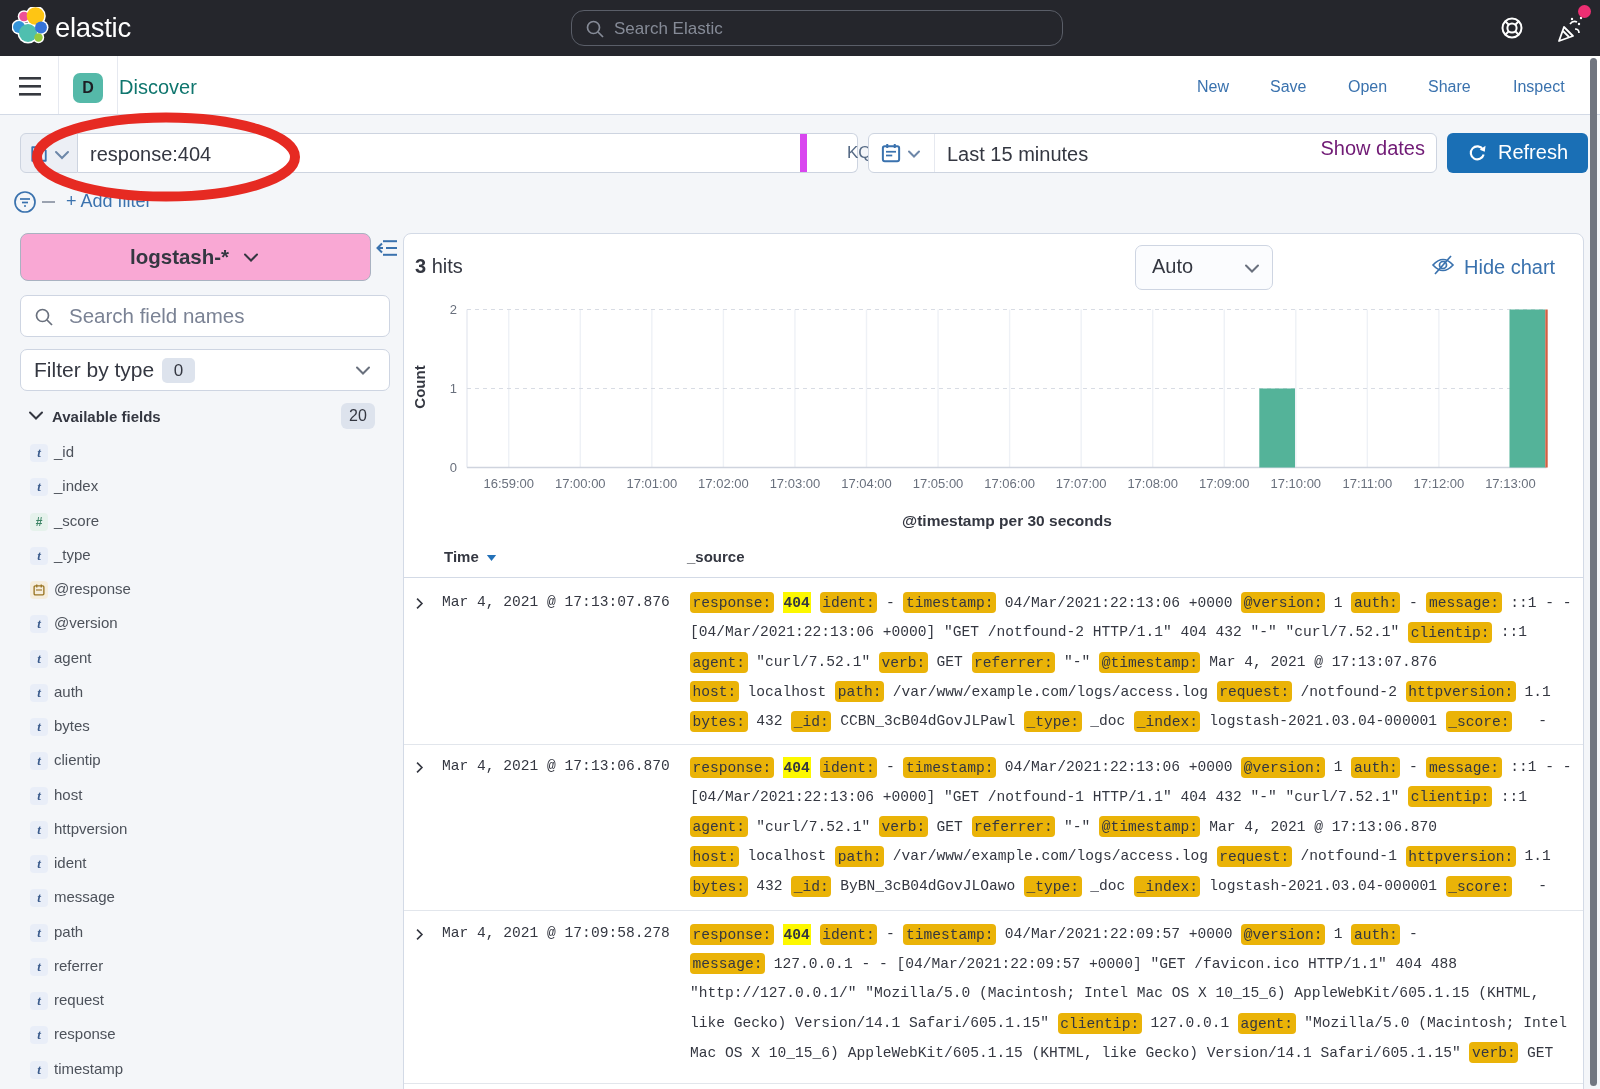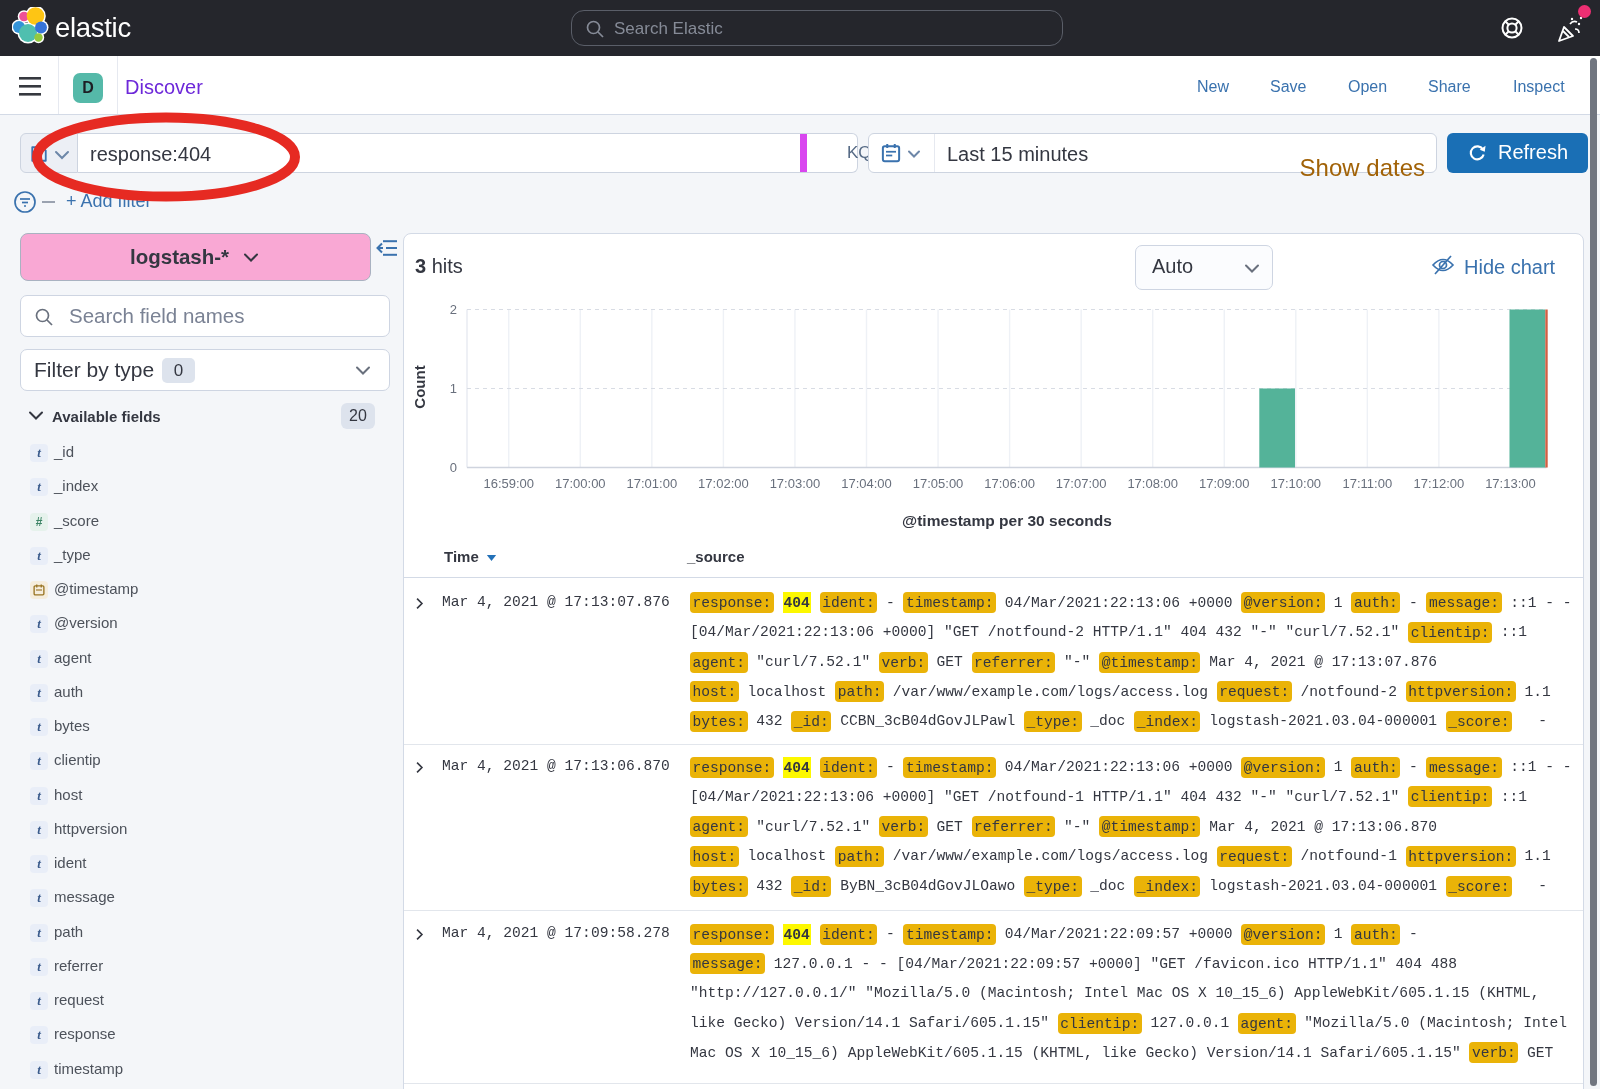--- a/index.html
+++ b/index.html
@@ -10,33 +10,33 @@
   
   #topbar { position:absolute; left:0; top:0; width:1600px; height:56px; background:#25262c; }
   #topbar .brand { position:absolute; left:55px; top:12px; color:#ffffff; font-size:27.5px; letter-spacing:-0.3px; }
   #gsearch { position:absolute; left:571px; top:10px; width:492px; height:36px; border:1px solid #5a5e68; border-radius:13px; }
   #gsearch .ph { position:absolute; left:42px; top:8px; font-size:17px; color:#868b97; }
 
   
   #navbar { position:absolute; left:0; top:56px; width:1600px; height:59px; background:#ffffff; border-bottom:1px solid #d3dae6; }
   .vsep { position:absolute; top:0; width:1px; height:58px; background:#e6e9f0; }
   #dtile { position:absolute; left:73px; top:17px; width:30px; height:30px; border-radius:7px; background:#55b9a9; color:#1d1e24; font-weight:bold; font-size:16px; text-align:center; line-height:30px; }
-  #navtitle { position:absolute; left:125px; top:20px; font-size:20px; color:#6d28d9; }
+  #navtitle { position:absolute; left:119px; top:20px; font-size:20px; color:#0f766e; }
   .navlink { position:absolute; top:22px; font-size:16px; color:#3a72ae; }
 
   
   .qctl { position:absolute; background:#fff; border:1px solid #cdd4e0; }
   #qprep  { left:20px;  top:133px; width:58px;  height:40px; border-radius:6px 0 0 6px; background:#eceff5; }
   #qinput { left:78px;  top:133px; width:780px; height:40px; border-left:none; border-radius:0 6px 6px 0; }
   #qinput .qtext { position:absolute; left:12px; top:8.5px; font-size:20px; color:#343741; }
   #qinput .kql { position:absolute; right:0px; top:0px; width:57px; height:38px; border-left:7px solid #d946ef; font-size:17px; color:#566a85; text-align:center; line-height:38px;padding-left:40px; }
   #dpick  { left:868px; top:133px; width:569px; height:40px; border-radius:6px; }
   #dpick .cal { position:absolute; left:0; top:0; width:66px; height:38px; border-right:1px solid #e6e9f0; }
   #dpick .dtext { position:absolute; left:78px; top:8.5px; font-size:20px; color:#343741; }
-  #dpick .sdates { position:absolute; right:11px; top:20px; font-size:24px; color:#a16207; }
+  #dpick .sdates { position:absolute; right:11px; top:3px; font-size:20px; color:#701a75; }
   #refreshbtn { position:absolute; left:1447px; top:133px; width:141px; height:40px; border-radius:6px; background:#1a6fb5; color:#fff; font-size:20px; }
   #refreshbtn span { position:absolute; left:51px; top:8px; }
   #addfilter { position:absolute; left:66px; top:191px; font-size:18px; color:#3a72ae; }
 
   
   #ipbox { position:absolute; left:20px; top:233px; width:351px; height:48px; background:#f9a8d4; border:1px solid #a9b2c1; border-radius:8px; }
   #ipbox .lbl { position:absolute; left:109px; top:11px; font-size:20.5px; font-weight:bold; color:#343741; }
   #sfn { position:absolute; left:20px; top:295px; width:370px; height:42px; background:#fff; border:1px solid #ced5e2; border-radius:7px; }
   #sfn .ph { position:absolute; left:48px; top:8px; font-size:20.5px; color:#7a8294; }
   #fbt { position:absolute; left:20px; top:349px; width:370px; height:42px; background:#fff; border:1px solid #ced5e2; border-radius:7px; }
@@ -238,21 +238,21 @@
       <div class="ftok t">t</div>
       <div class="fname">_type</div>
     </div>
     <div class="frow" style="top:573.04px">
       <div class="ftok" style="background:#f5eddd"><svg width="12" height="12" viewBox="0 0 16 16" style="margin-top:3px">
           <rect x="1.5" y="2.5" width="13" height="12" rx="1.5" fill="none" stroke="#9a7524" stroke-width="1.8"></rect>
           <line x1="5" y1="0.8" x2="5" y2="4.5" stroke="#9a7524" stroke-width="1.8"></line>
           <line x1="11" y1="0.8" x2="11" y2="4.5" stroke="#9a7524" stroke-width="1.8"></line>
           <line x1="4" y1="8" x2="12" y2="8" stroke="#9a7524" stroke-width="1.5"></line>
         </svg></div>
-      <div class="fname">@timestamp</div>
+      <div class="fname">@response</div>
     </div>
     <div class="frow" style="top:607.3px">
       <div class="ftok t">t</div>
       <div class="fname">@version</div>
     </div>
     <div class="frow" style="top:641.56px">
       <div class="ftok t">t</div>
       <div class="fname">agent</div>
     </div>
     <div class="frow" style="top:675.8199999999999px">

